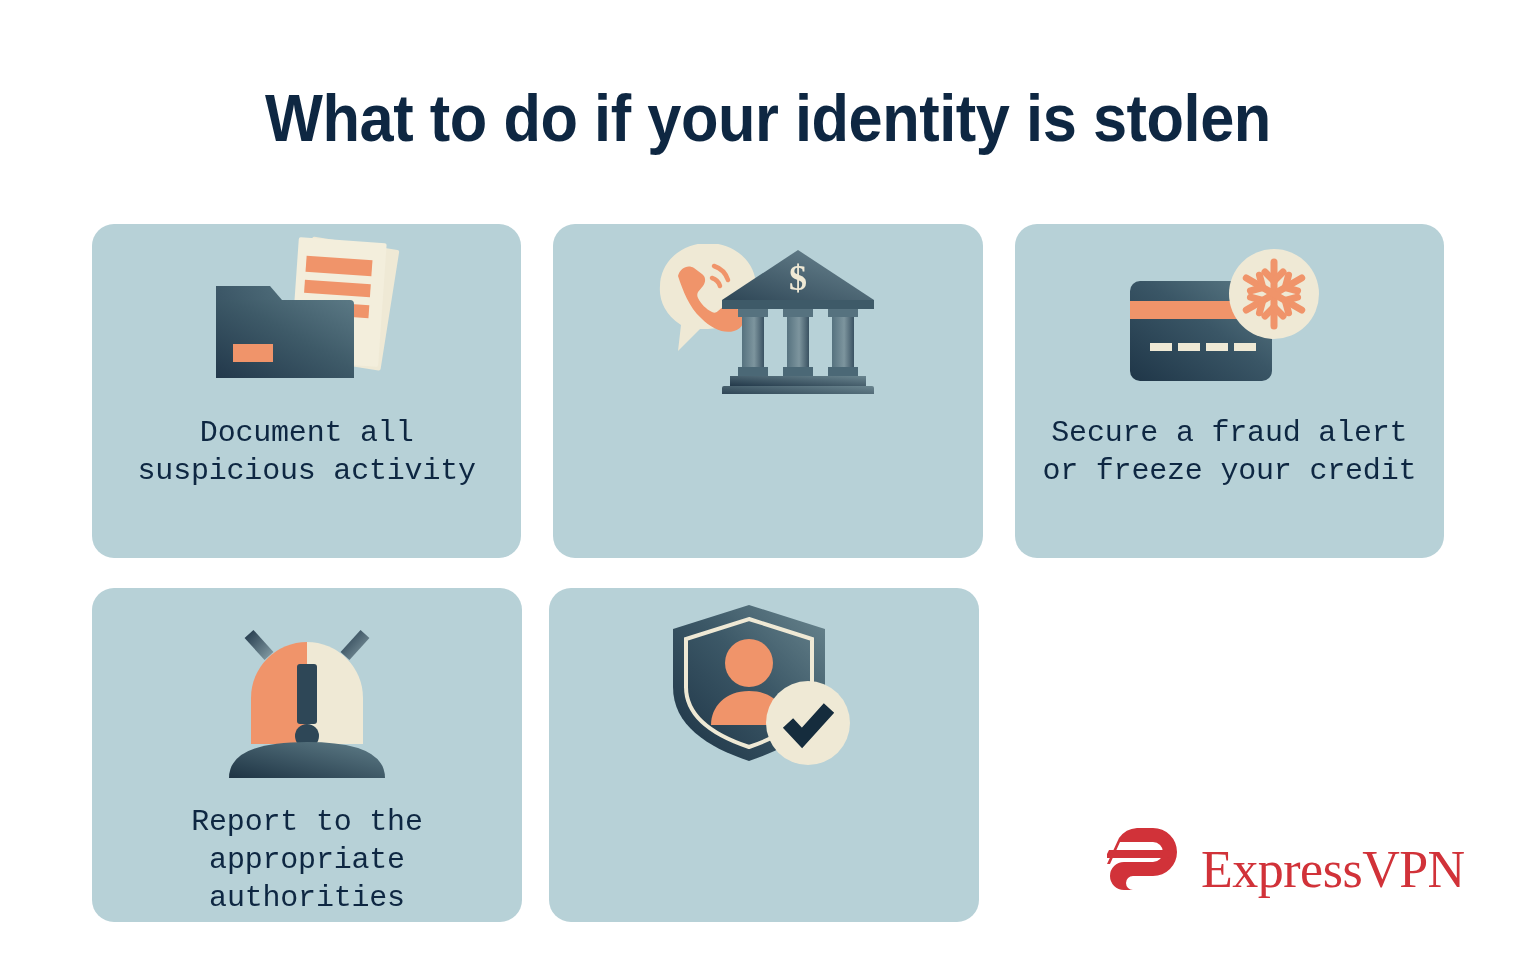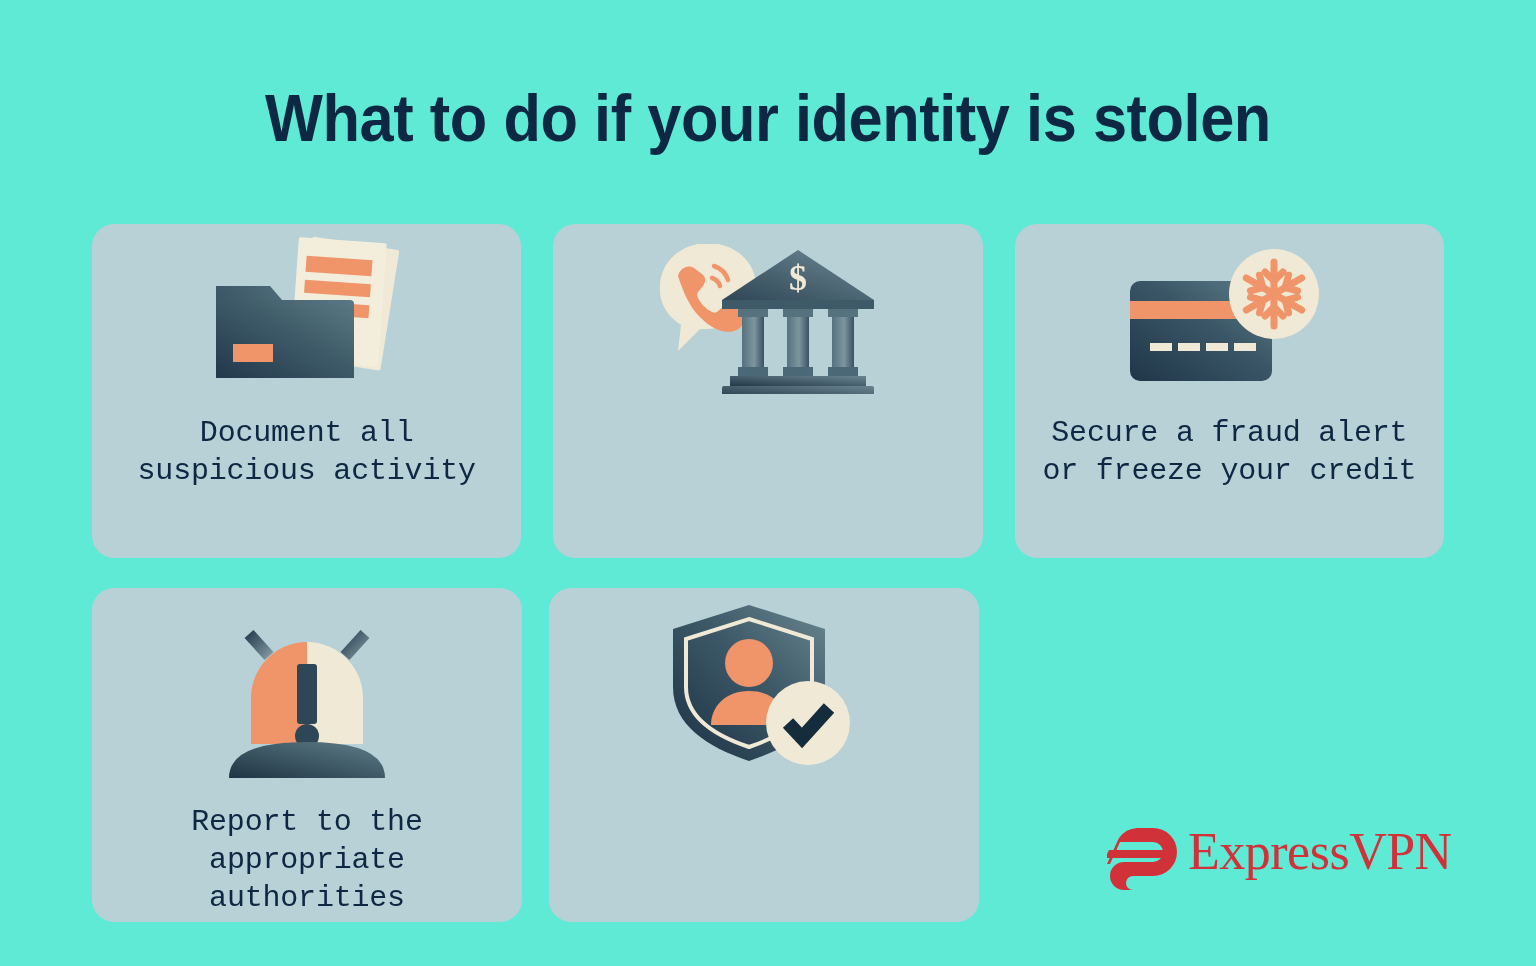--- a/index.html
+++ b/index.html
@@ -14,21 +14,21 @@
   body {
     background: #EDE8D4;
     font-family: "Liberation Sans", "DejaVu Sans", sans-serif;
     position: relative;
   }
 
   .page {
     position: relative;
     width: 1536px;
     height: 966px;
-    background: #5eead4;
+    background: #ffffff;
   }
 
   
   .title {
     position: absolute;
     left: 0;
     top: 84px;
     width: 1536px;
     text-align: center;
     font-family: "Liberation Sans Narrow", "Liberation Sans", sans-serif;
@@ -90,22 +90,22 @@
 
   
   .card.tall-label .card-icon { height: 215px; }
 
   
   .logo {
     position: absolute;
     left: 1107px;
     top: 826px;
     display: flex;
-    align-items: flex-start;
-    gap: 3px;
+    align-items: flex-end;
+    gap: 16px;
   }
   .logo-mark { display: block; }
   .logo-word {
     font-family: "Liberation Serif", "DejaVu Serif", serif;
     font-size: 52px;
     font-weight: normal;
     color: #D13239;
     letter-spacing: -0.5px;
     line-height: 1;
   }

